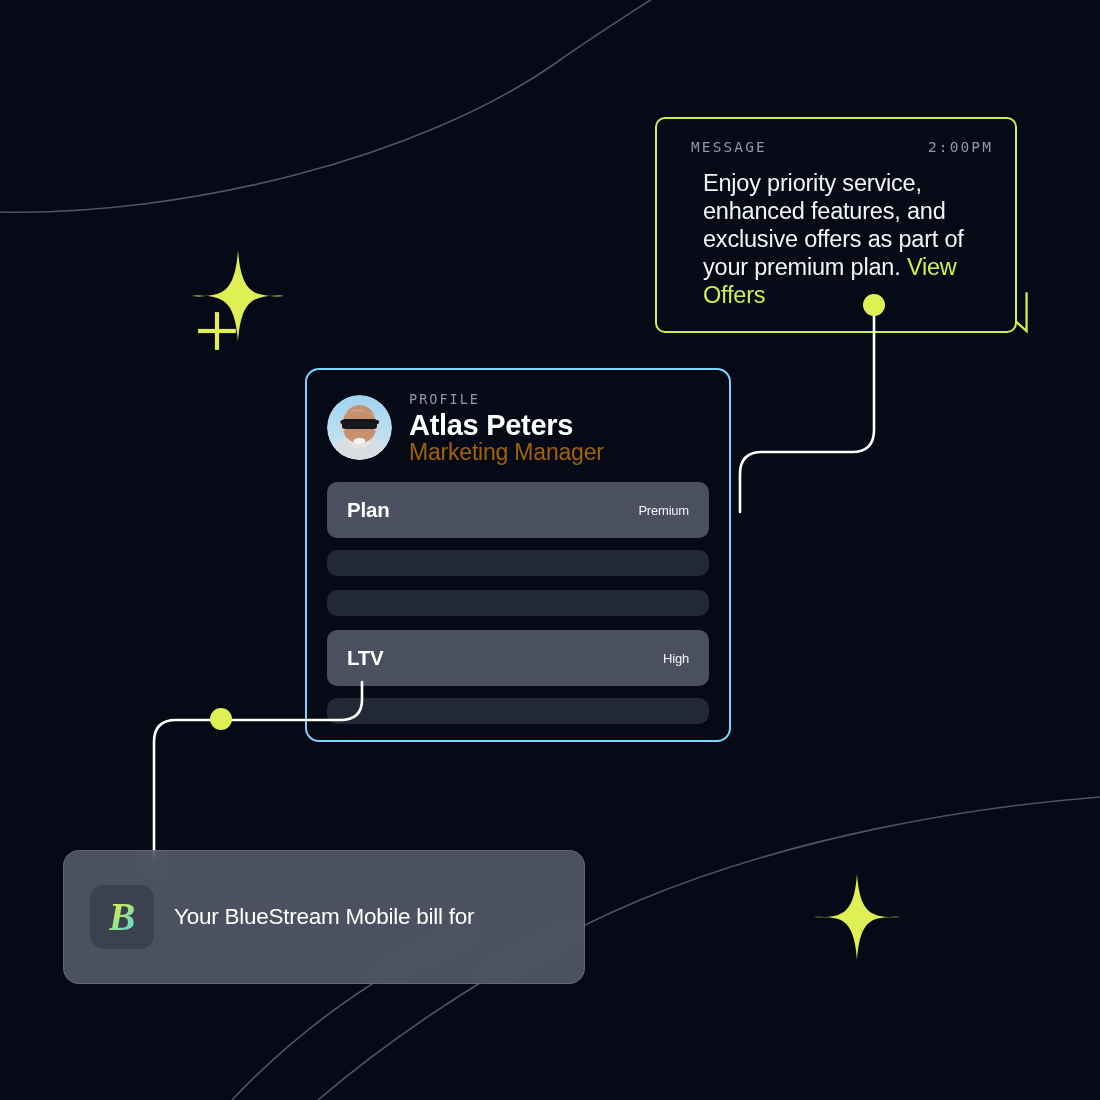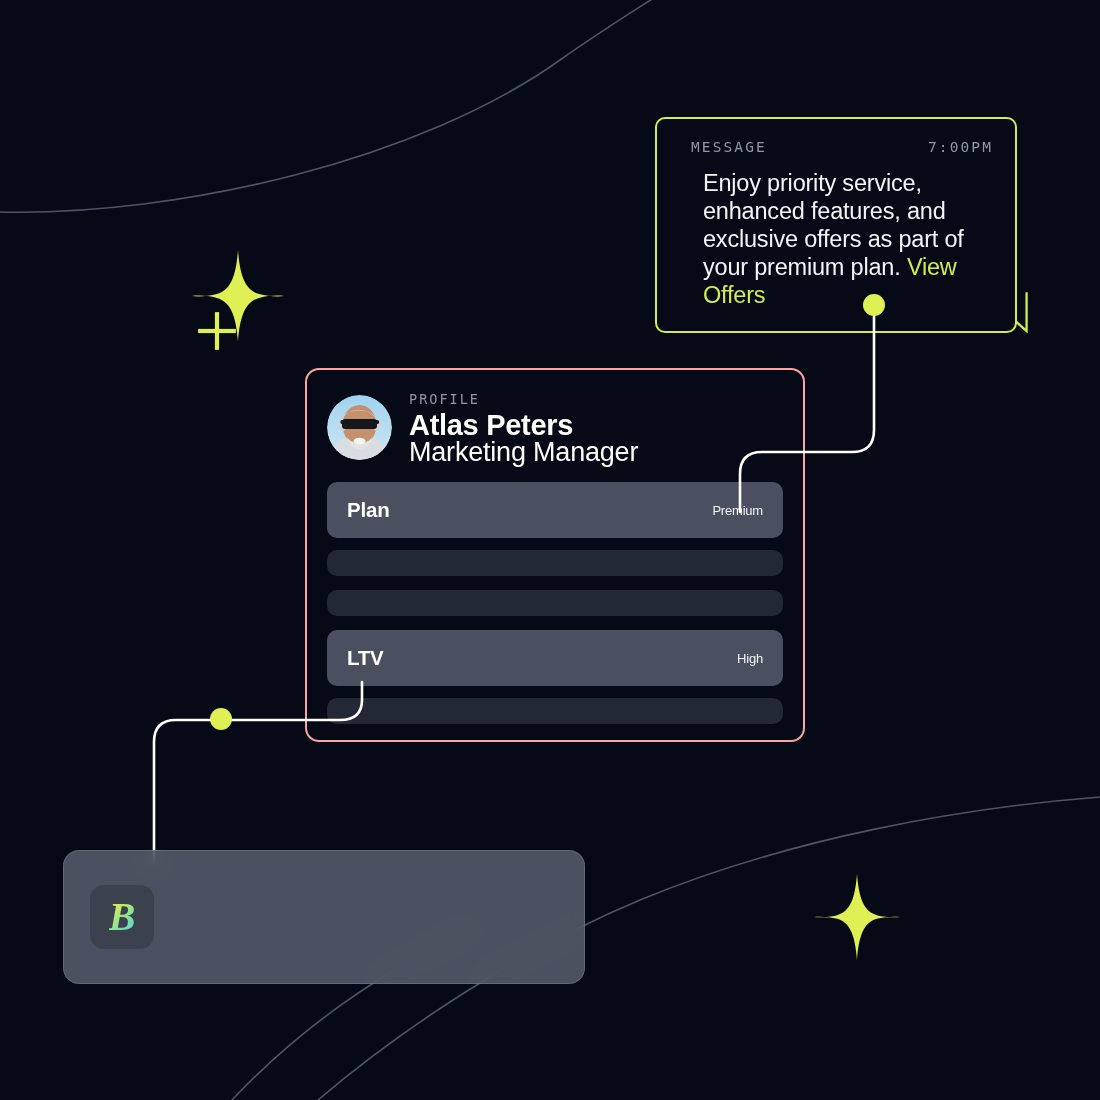--- a/index.html
+++ b/index.html
@@ -88,23 +88,23 @@
     width: 70px;
     height: 40px;
     overflow: visible;
   }
 
   
   #profile-card {
     position: absolute;
     left: 305px;
     top: 368px;
-    width: 500px;
+    width: 426px;
     height: 374px;
-    border: 2px solid #fca5a5;
+    border: 2px solid #7dd3fc;
     border-radius: 14px;
     background: #050a16;
     overflow: hidden;
     z-index: 5;
   }
   .card-head {
     display: flex;
     align-items: center;
     gap: 17px;
     padding: 19px 20px 0 20px;
@@ -126,22 +126,22 @@
     margin-bottom: 4px;
   }
   .profile-name {
     font-size: 29px;
     font-weight: bold;
     color: #ffffff;
     letter-spacing: -0.3px;
     line-height: 28px;
   }
   .profile-role {
-    font-size: 27px;
-    color: #ffffff;
+    font-size: 23px;
+    color: #a16207;
     letter-spacing: -0.2px;
     line-height: 26px;
   }
 
   .rows { padding: 17px 20px 0 20px; }
   .row {
     display: flex;
     align-items: center;
     justify-content: space-between;
     border-radius: 10px;
@@ -238,21 +238,21 @@
 
   <svg class="sparkle" id="sparkle-b" viewBox="0 0 100 100">
     <path d="M50 2 C 52 30, 58 44, 72 48 C 80 50, 90 51, 98 50 C 90 49, 80 50, 72 52
              C 58 56, 52 70, 50 98 C 48 70, 42 56, 28 52 C 20 50, 10 49, 2 50
              C 10 51, 20 50, 28 48 C 42 44, 48 30, 50 2 Z" fill="#dff054"></path>
   </svg>
 
   <div id="message-bubble">
     <div class="bubble-head">
       <span class="bubble-label">MESSAGE</span>
-      <span class="bubble-time">7:00PM</span>
+      <span class="bubble-time">2:00PM</span>
     </div>
     <div class="bubble-body">
       <span>Enjoy priority service, enhanced features, and exclusive offers as part of your premium plan. </span><a class="bubble-link">View Offers</a>
     </div>
   </div>
 
   <svg class="bubble-tail" viewBox="0 0 70 40" style="left:950px; top:292px; width:80px; height:46px;">
     <path d="M41 11 L 67 34 L 67 0" fill="#050a16" stroke="#d4ec4f" stroke-width="2" stroke-linejoin="miter"></path>
     <path d="M0 11 L 41 11" stroke="#d4ec4f" stroke-width="2"></path>
   </svg>
@@ -314,16 +314,17 @@
 
     <path d="M362 682 L 362 700 Q 362 720, 340 720 L 176 720 Q 154 720, 154 742 L 154 862" stroke="#ffffff" stroke-width="2.6" fill="none" stroke-linecap="round"></path>
     <circle cx="221" cy="719" r="11" fill="#dff054"></circle>
   </svg>
 
   <div id="toast">
     <div class="toast-logo">
       <span class="toast-logo-letter">B</span>
     </div>
     <div class="toast-text">
+      <div>Your BlueStream Mobile bill for</div>
     </div>
   </div>
 
 </div>
 
 </body></html>

